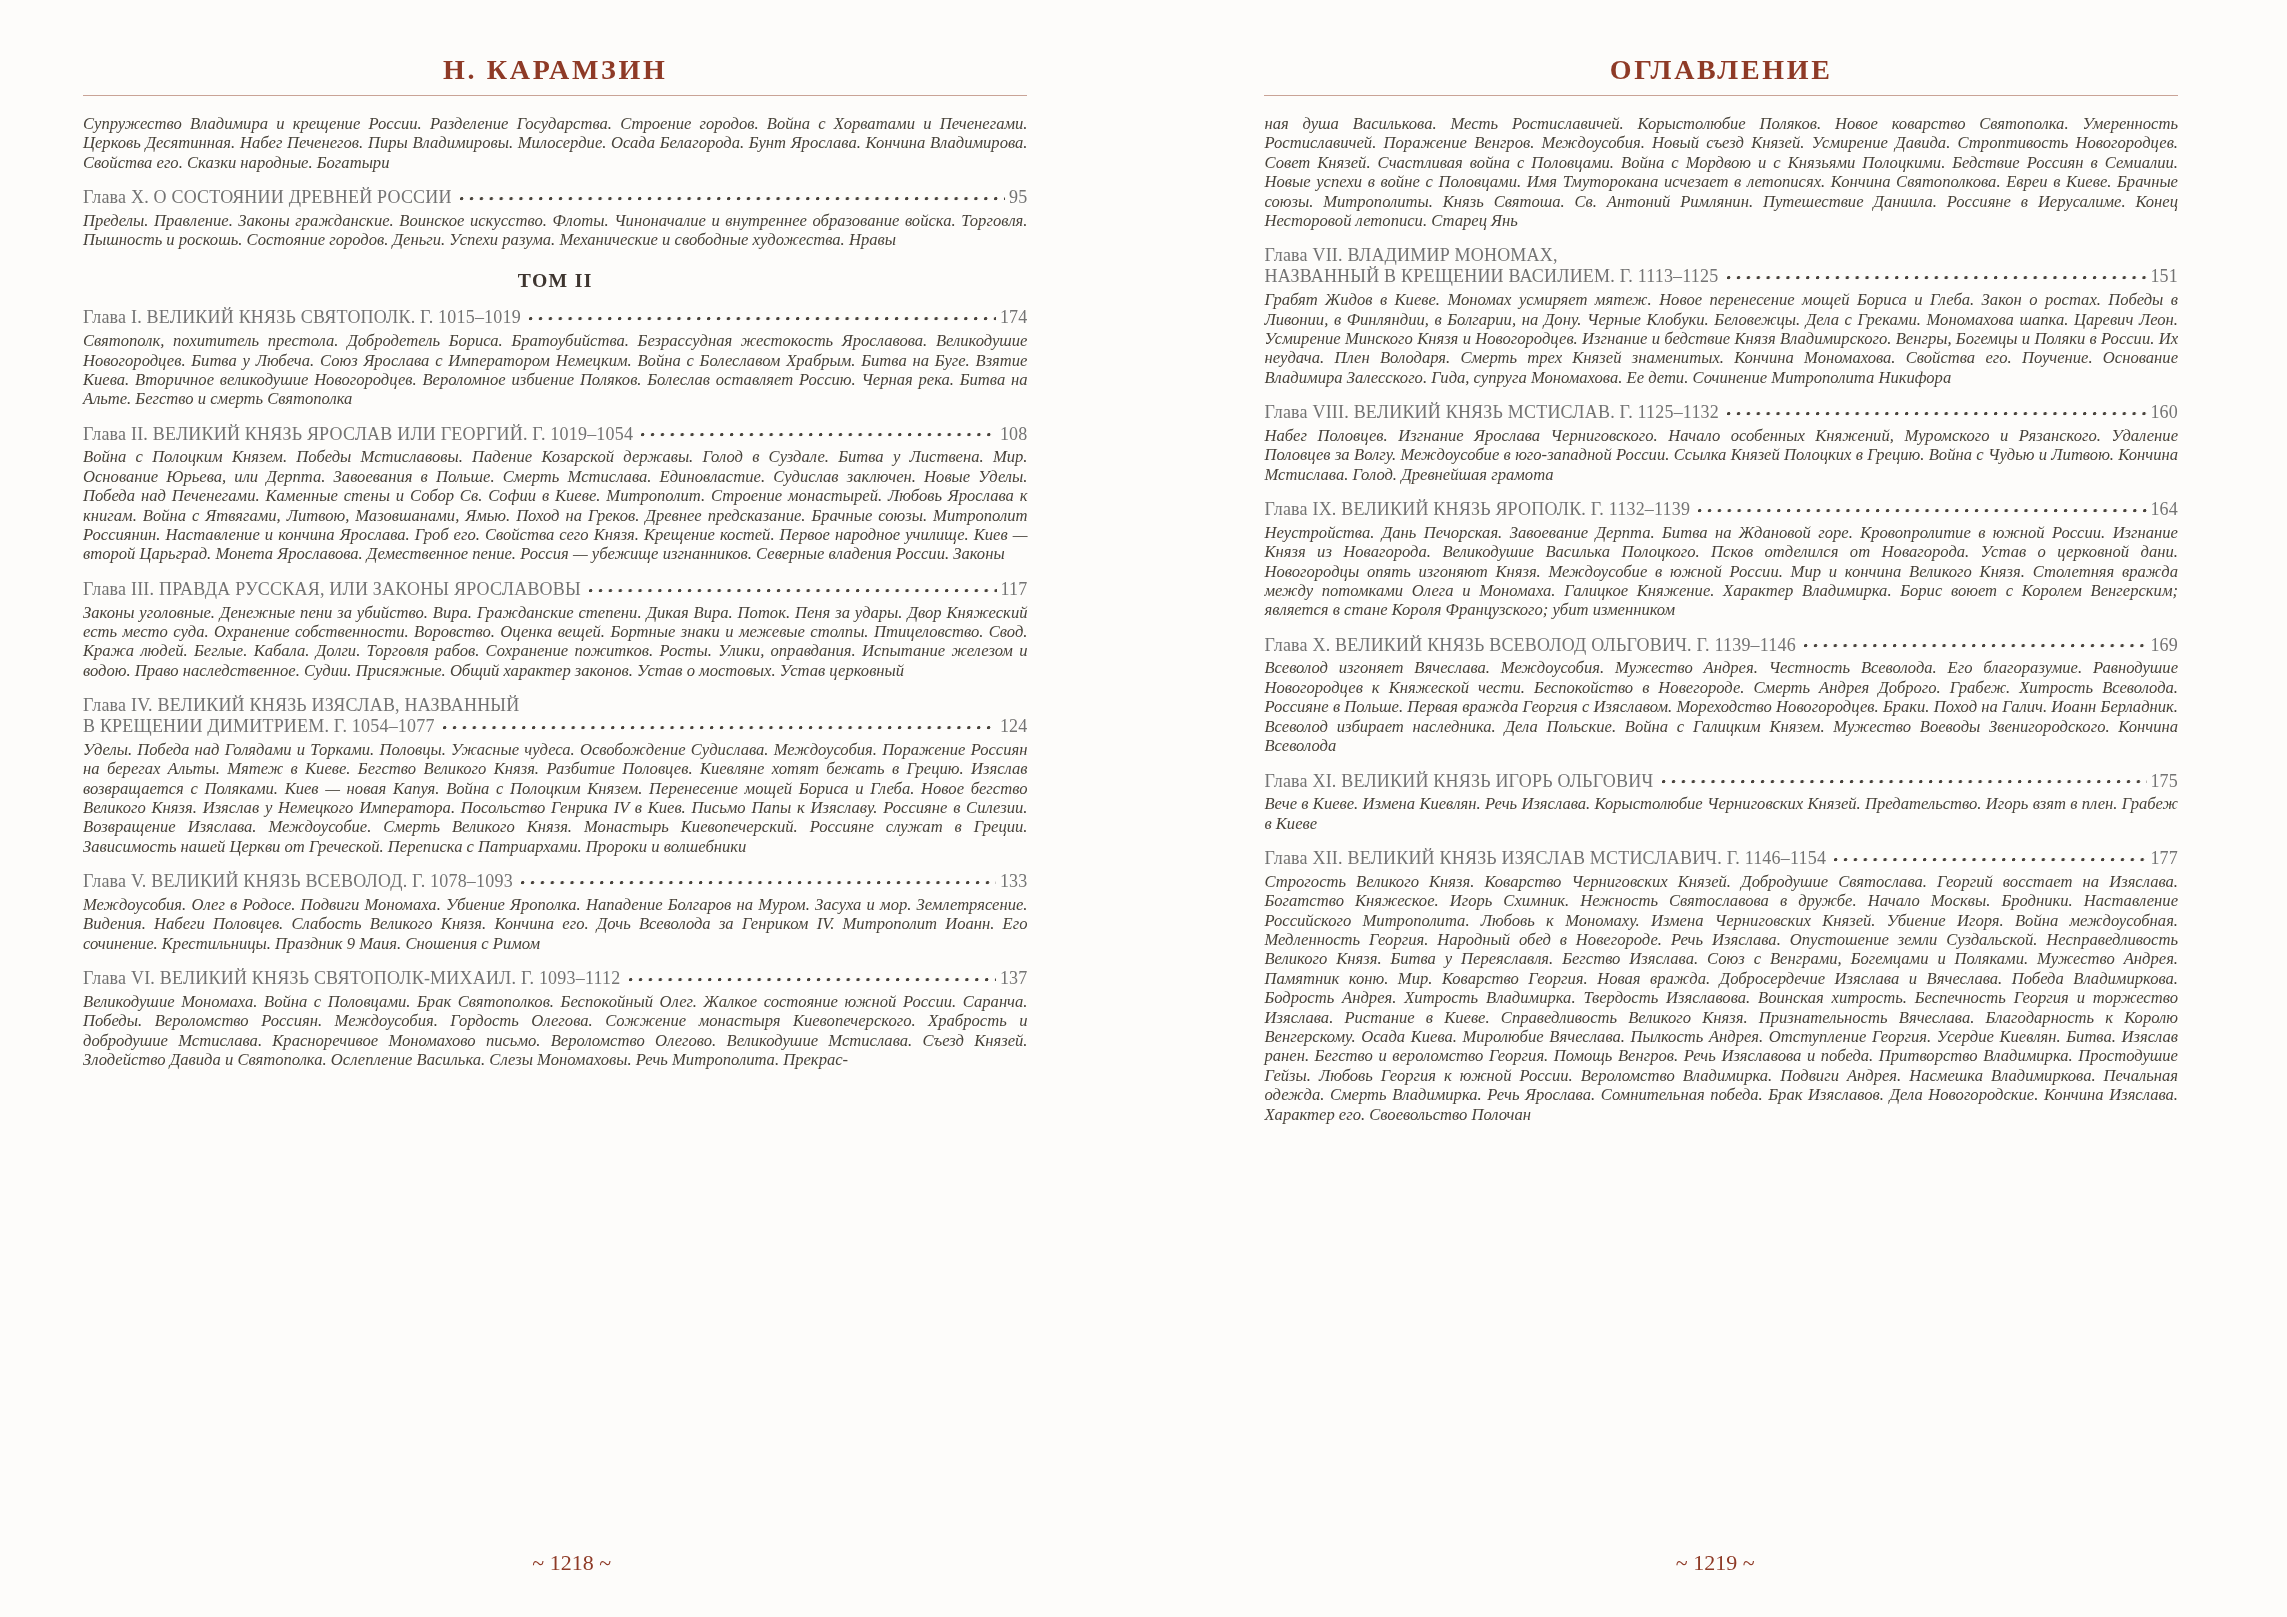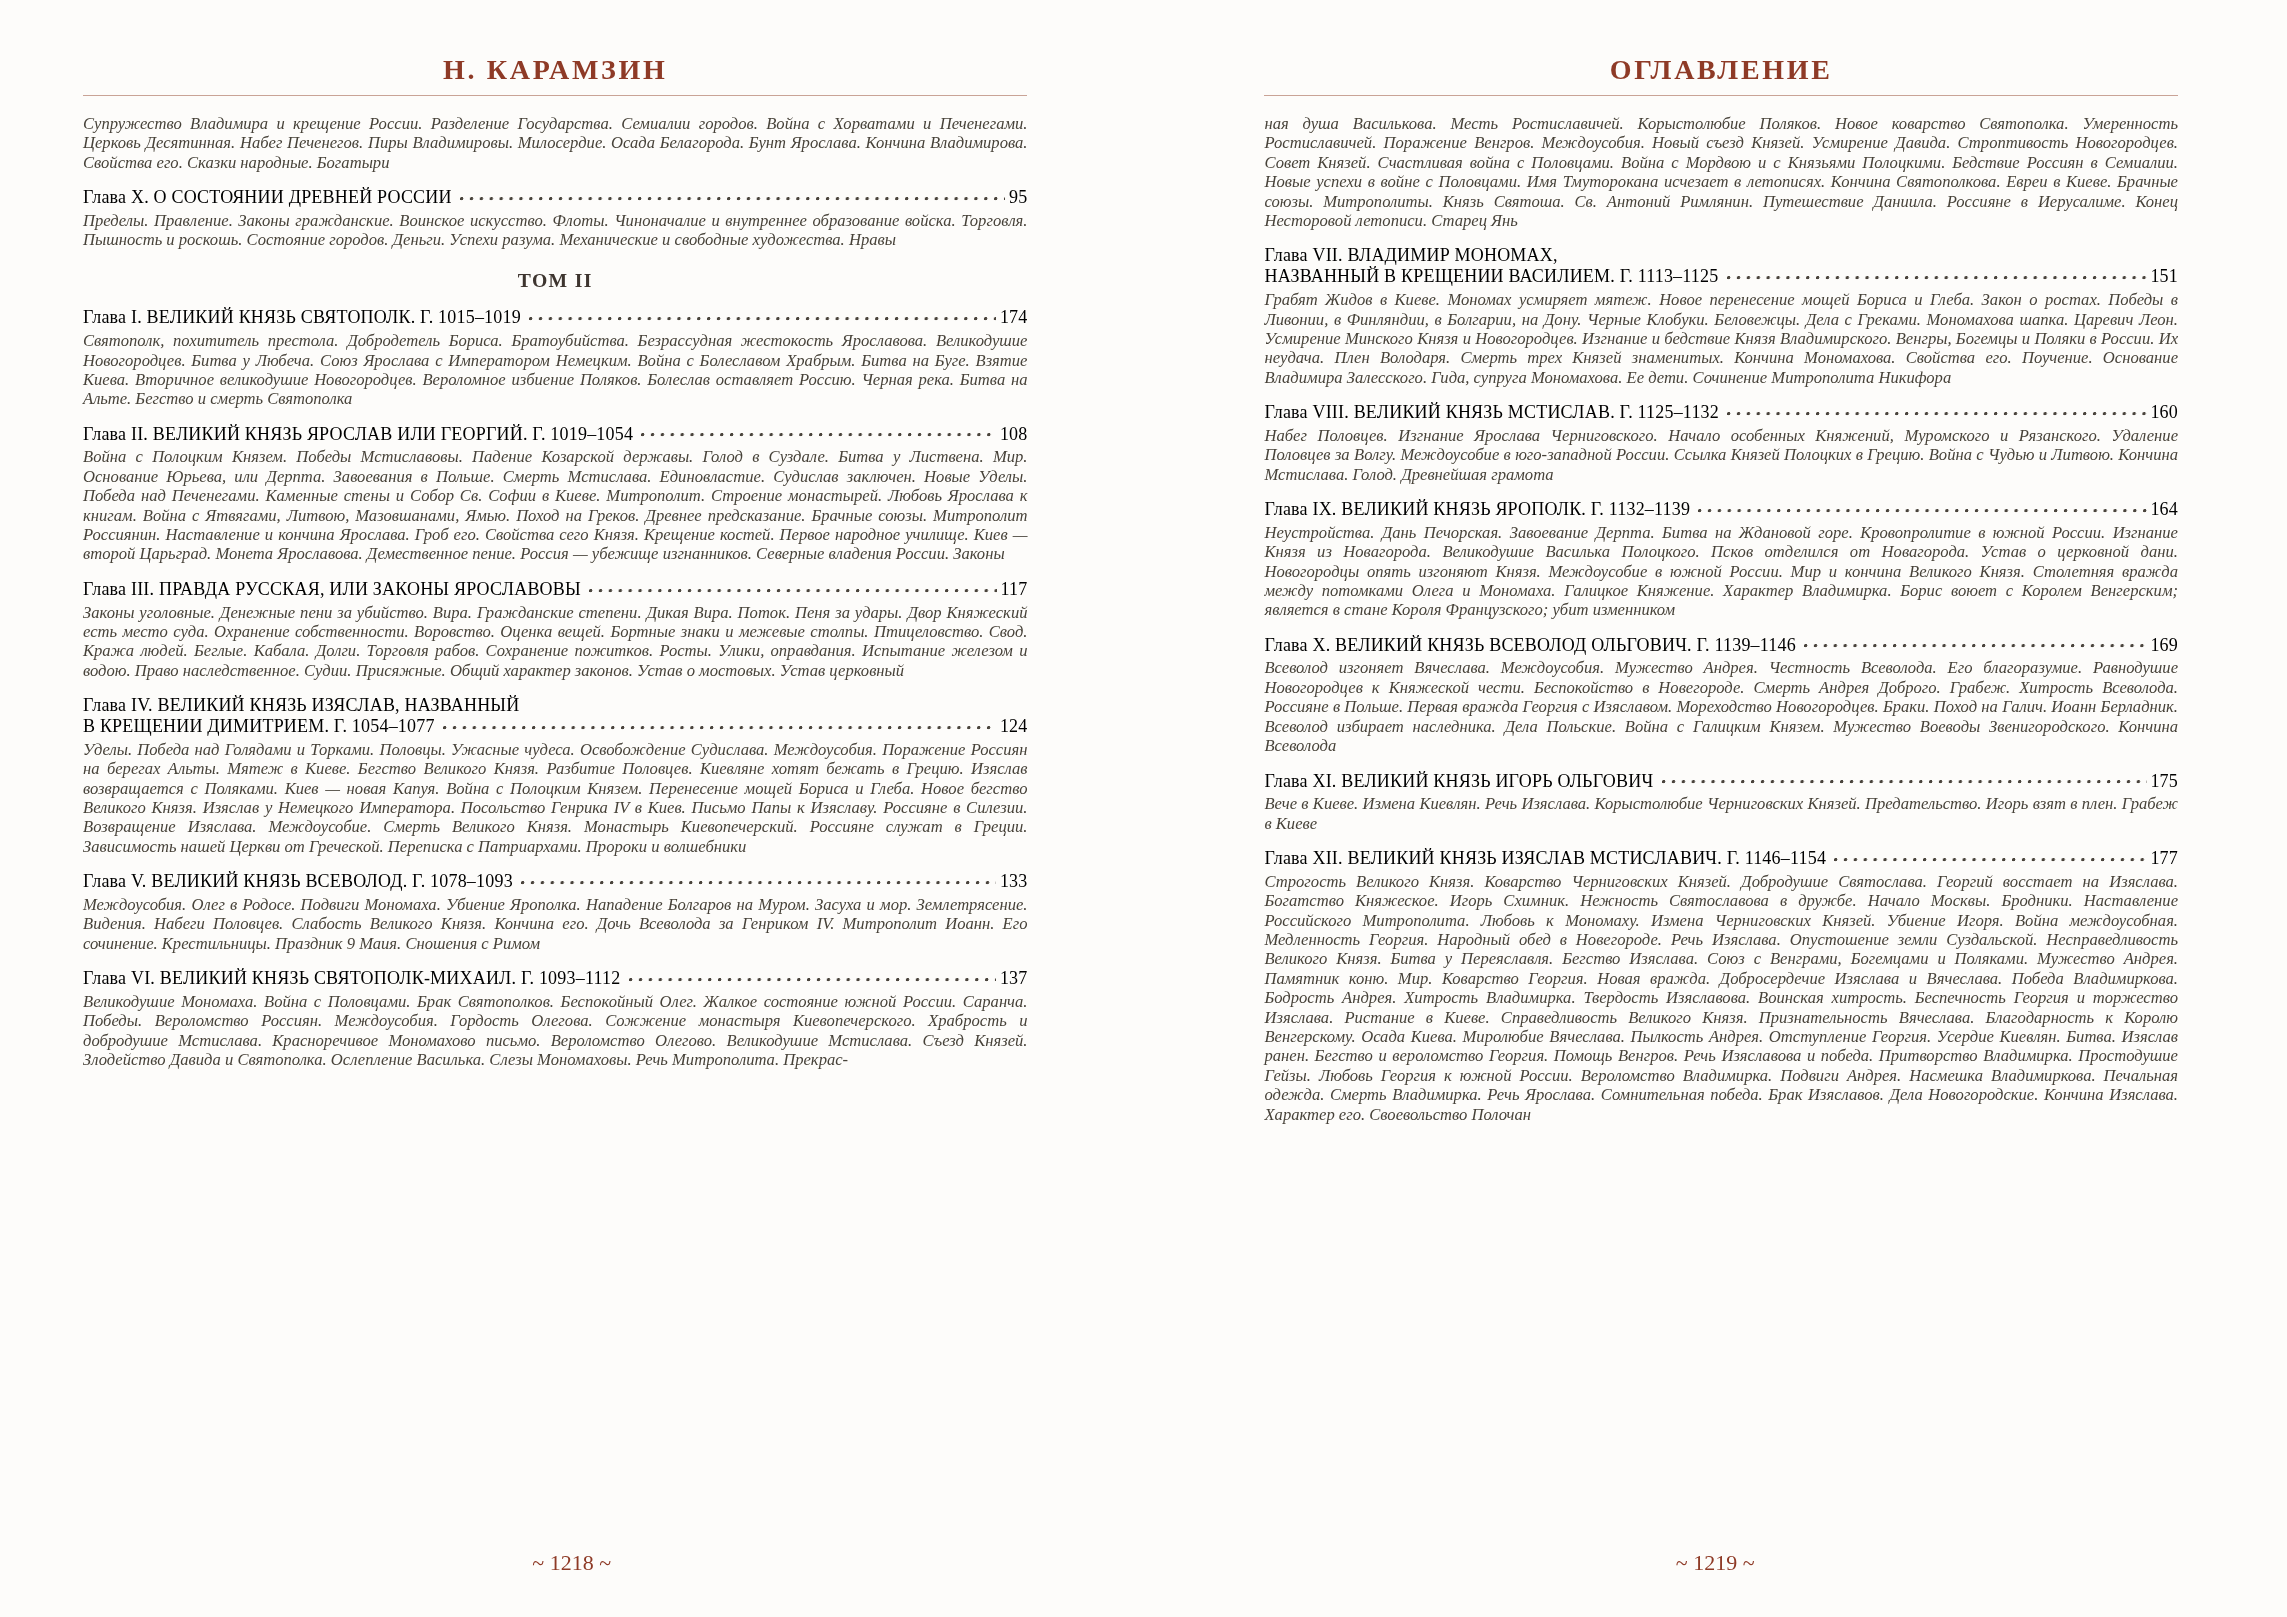--- a/index.html
+++ b/index.html
@@ -58,21 +58,21 @@
     margin-top: 19.7px;
     text-align: center;
     font-weight: bold;
     font-size: 19.7px;
     letter-spacing: 1.3px;
     color: #3e352f;
   }
 
   .chapter-title, .title-row {
     font-size: 18px;
-    color: #000000;
+    color: #737373;
     letter-spacing: 0.2px;
   }
   .title-row {
     display: flex;
     align-items: baseline;
   }
   .title-row .chapter-title { white-space: normal; }
   .leader {
     flex: 1 1 auto;
     min-width: 16px;
@@ -96,21 +96,21 @@
 </style>
 </head>
 <body>
 
 <div class="spread">
 
   <section class="page left">
     <h1 class="page-header">Н. КАРАМЗИН</h1>
     <hr class="header-rule">
     <div class="content" id="left-content">
-        <p class="para">Супружество Владимира и крещение России. Разделение Государства. Семиалии городов. Война с Хорватами и Печенегами. Церковь Десятинная. Набег Печенегов. Пиры Владимировы. Милосердие. Осада Белагорода. Бунт Ярослава. Кончина Владимирова. Свойства его. Сказки народные. Богатыри</p>
+        <p class="para">Супружество Владимира и крещение России. Разделение Государства. Строение городов. Война с Хорватами и Печенегами. Церковь Десятинная. Набег Печенегов. Пиры Владимировы. Милосердие. Осада Белагорода. Бунт Ярослава. Кончина Владимирова. Свойства его. Сказки народные. Богатыри</p>
         <div class="chapter">
           <div class="title-row">
             <span class="chapter-title">Глава X. О СОСТОЯНИИ ДРЕВНЕЙ РОССИИ</span>
             <span class="leader"></span>
             <span class="chapter-page">95</span>
           </div>
           <p class="chapter-desc">Пределы. Правление. Законы гражданские. Воинское искусство. Флоты. Чиноначалие и внутреннее образование войска. Торговля. Пышность и роскошь. Состояние городов. Деньги. Успехи разума. Механические и свободные художества. Нравы</p>
         </div>
         <div class="volume-heading">ТОМ II</div>
         <div class="chapter">

